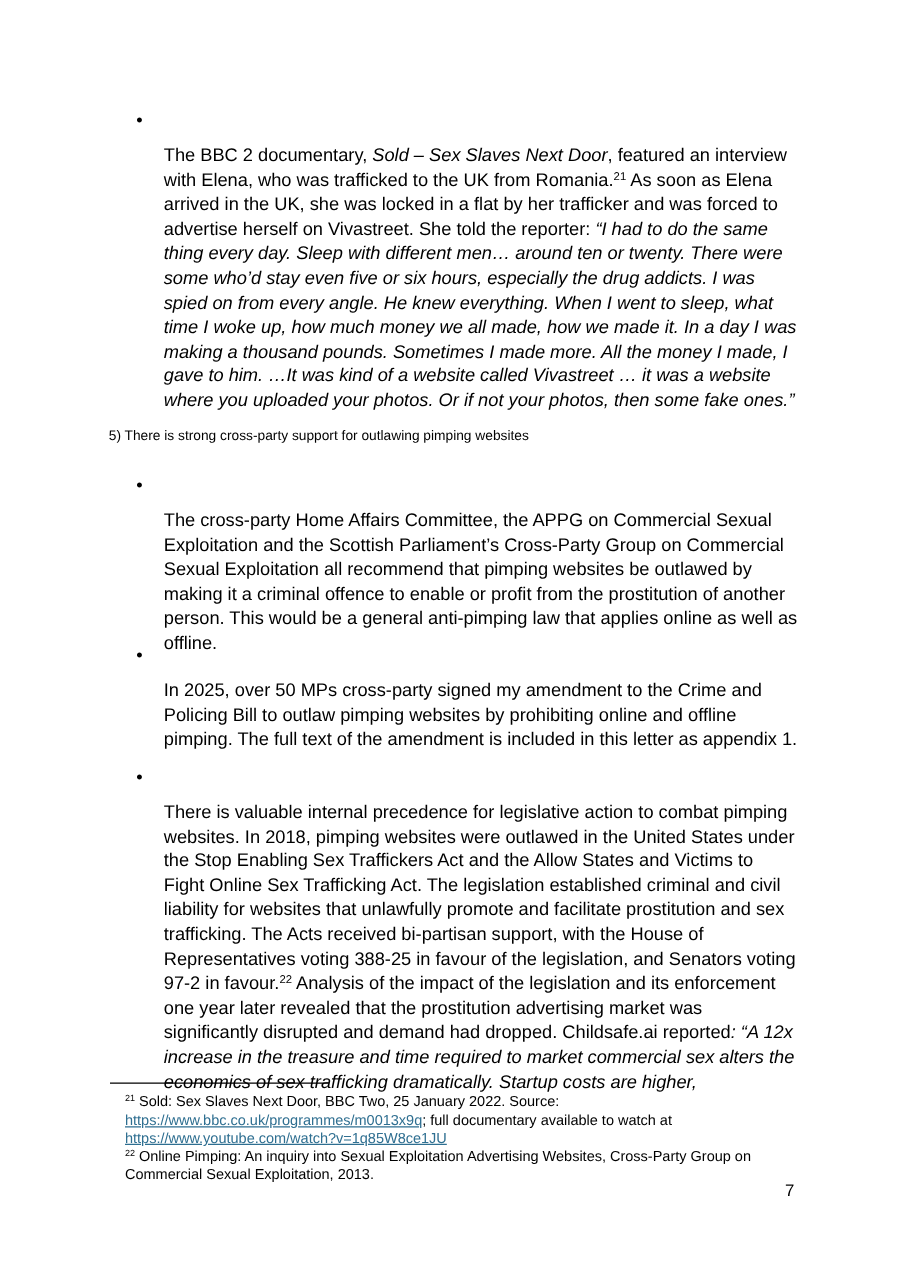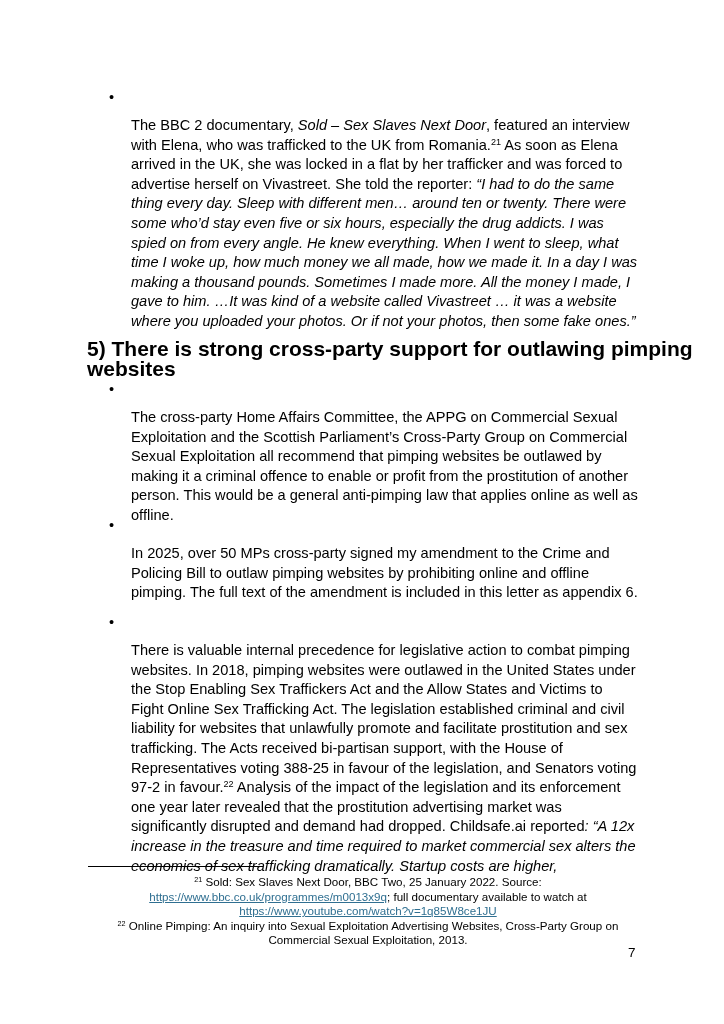--- a/index.html
+++ b/index.html
@@ -4,23 +4,23 @@
   <style>
     html, body { margin: 0; padding: 0; background: #ffffff; }
     body {
       width: 724px; height: 1024px; position: relative; overflow: hidden;
       font-family: "Liberation Sans", sans-serif; color: #000000;
     }
     .page { position: absolute; left: 0; top: 0; width: 724px; height: 1024px; }
     .bullet-block { position: absolute; left: 109px; width: 530px; font-size: 14.6px; line-height: 19.6px; }
     .bullet-block .dot { position: absolute; left: 0; top: 0; width: 22px; }
     .bullet-block .text { margin-left: 22px; margin-top: 28px; }
-    .heading { position: absolute; left: 87px; top: 339px; font-size: 21px; font-weight: bold; line-height: 20px; }
+    .heading { position: absolute; left: 87px; top: 339px; font-size: 11px; font-weight: normal; line-height: 20px; }
     .footnote-rule { position: absolute; left: 88px; top: 866px; width: 175px; border-top: 1px solid #000; }
-    .footnotes { position: absolute; left: 88px; top: 875px; width: 560px; font-size: 11.6px; line-height: 14.6px; text-align: center; }
+    .footnotes { position: absolute; left: 100px; top: 875px; width: 560px; font-size: 11.6px; line-height: 14.6px; }
     .footnotes a { color: #2f6f91; text-decoration: underline; }
     .page-number { position: absolute; left: 628px; top: 945px; font-size: 13.5px; }
     sup { font-size: 0.62em; line-height: 0; vertical-align: 0.55em; }
     .u { }
   </style>
 </head>
 <body>
 
 <div class="page">
 
@@ -31,21 +31,21 @@
 
   <div class="heading">5) There is strong cross-party support for outlawing pimping websites</div>
 
   <div class="bullet-block" style="top:380px;">
     <span class="dot">•</span>
     <div class="text">The cross-party Home Affairs Committee, the APPG on Commercial Sexual Exploitation and the Scottish Parliament’s Cross-Party Group on Commercial Sexual Exploitation all recommend that pimping websites be outlawed by making it a criminal offence to enable or profit from the prostitution of another person. This would be a general anti-pimping law that applies online as well as offline.</div>
   </div>
 
   <div class="bullet-block" style="top:516px;">
     <span class="dot">•</span>
-    <div class="text">In 2025, over 50 MPs cross-party signed my amendment to the Crime and Policing Bill to outlaw pimping websites by prohibiting online and offline pimping. The full text of the amendment is included in this letter as appendix 6.</div>
+    <div class="text">In 2025, over 50 MPs cross-party signed my amendment to the Crime and Policing Bill to outlaw pimping websites by prohibiting online and offline pimping. The full text of the amendment is included in this letter as appendix 1.</div>
   </div>
 
   <div class="bullet-block" style="top:613px;">
     <span class="dot">•</span>
     <div class="text"><span>There is valuable internal precedence for legislative action to combat pimping websites. In 2018, pimping websites were outlawed in the United States under the Stop Enabling Sex Traffickers Act and the Allow States and Victims to Fight Online Sex Trafficking Act. The legislation established criminal and civil liability for websites that unlawfully promote and facilitate prostitution and sex trafficking. The Acts received bi-partisan support, with the House of Representatives voting 388-25 in favour of the legislation, and Senators voting 97-2 in favour.</span><sup>22</sup><span> Analysis of the impact of the legislation and its enforcement one year later revealed that the prostitution advertising market was significantly disrupted and demand had dropped. </span><span class="u">Childsafe.ai</span><span> reported</span><i>:</i><i> “A 12x increase in the treasure and time required to market commercial sex alters the economics of sex trafficking dramatically. Startup costs are higher,</i></div>
   </div>
 
   <div class="footnote-rule"></div>
 
   <div class="footnotes">

